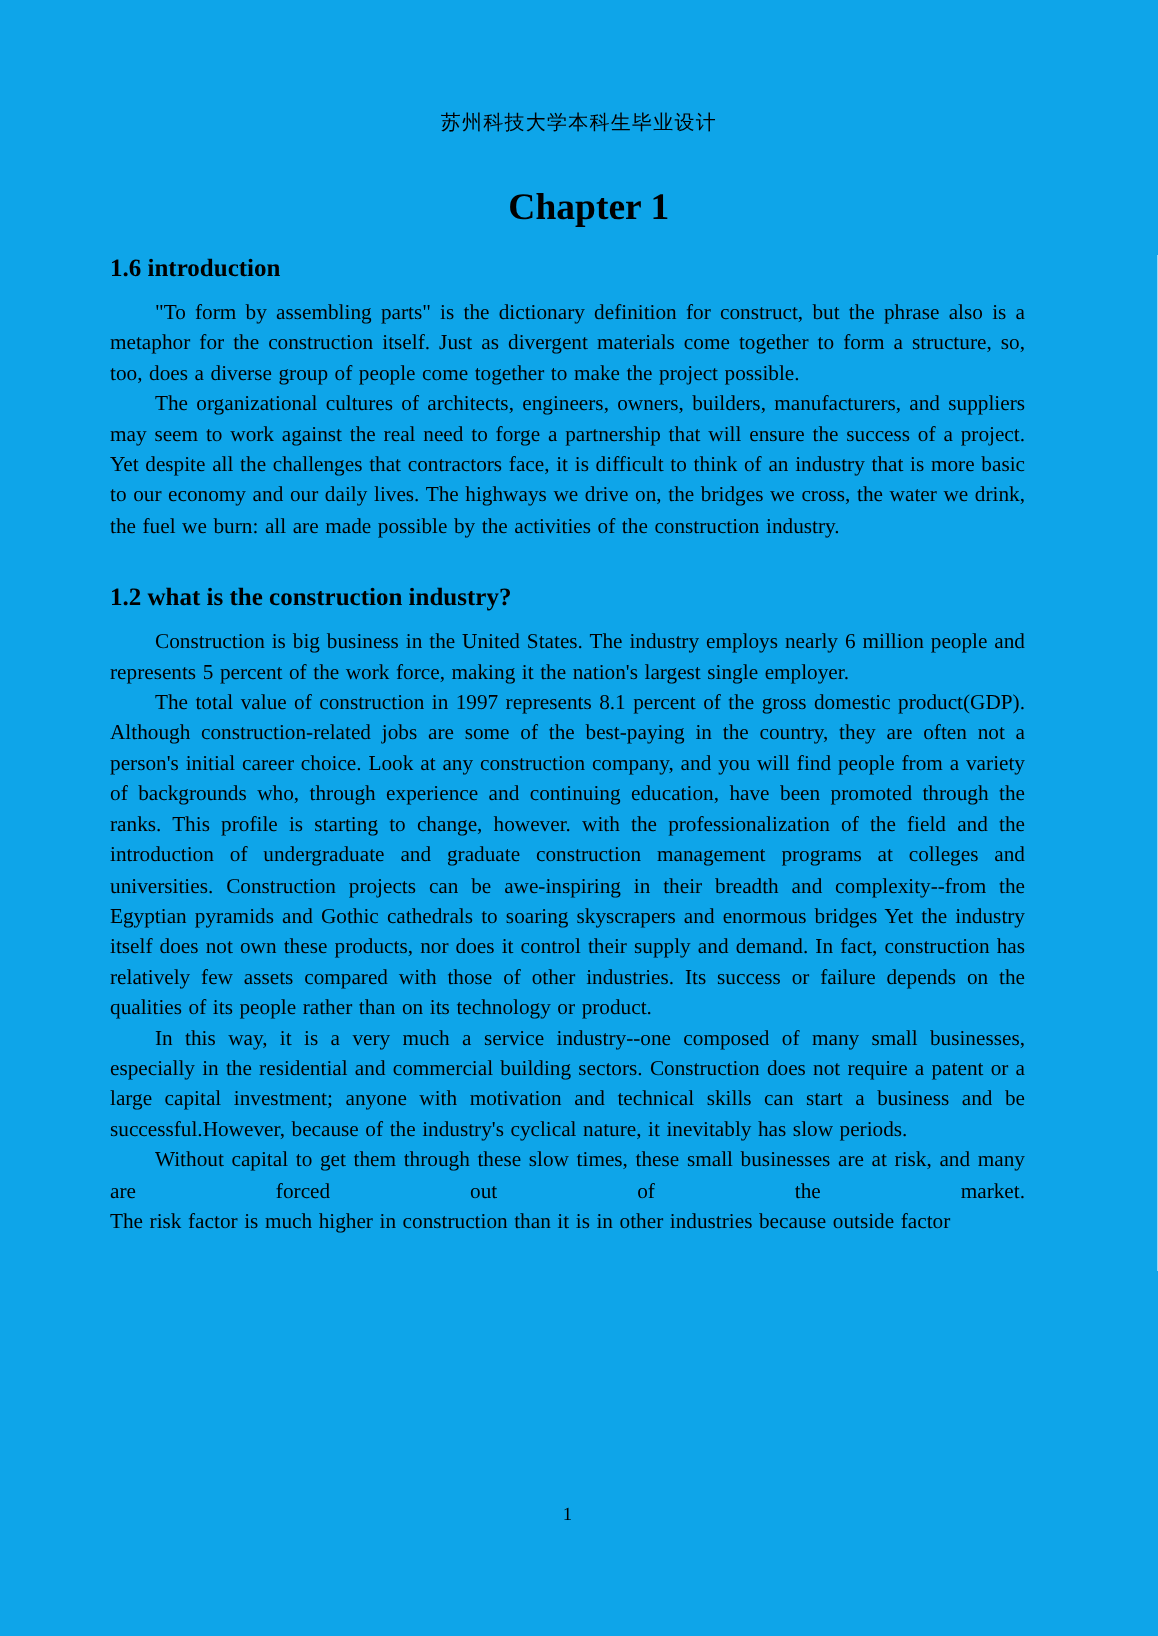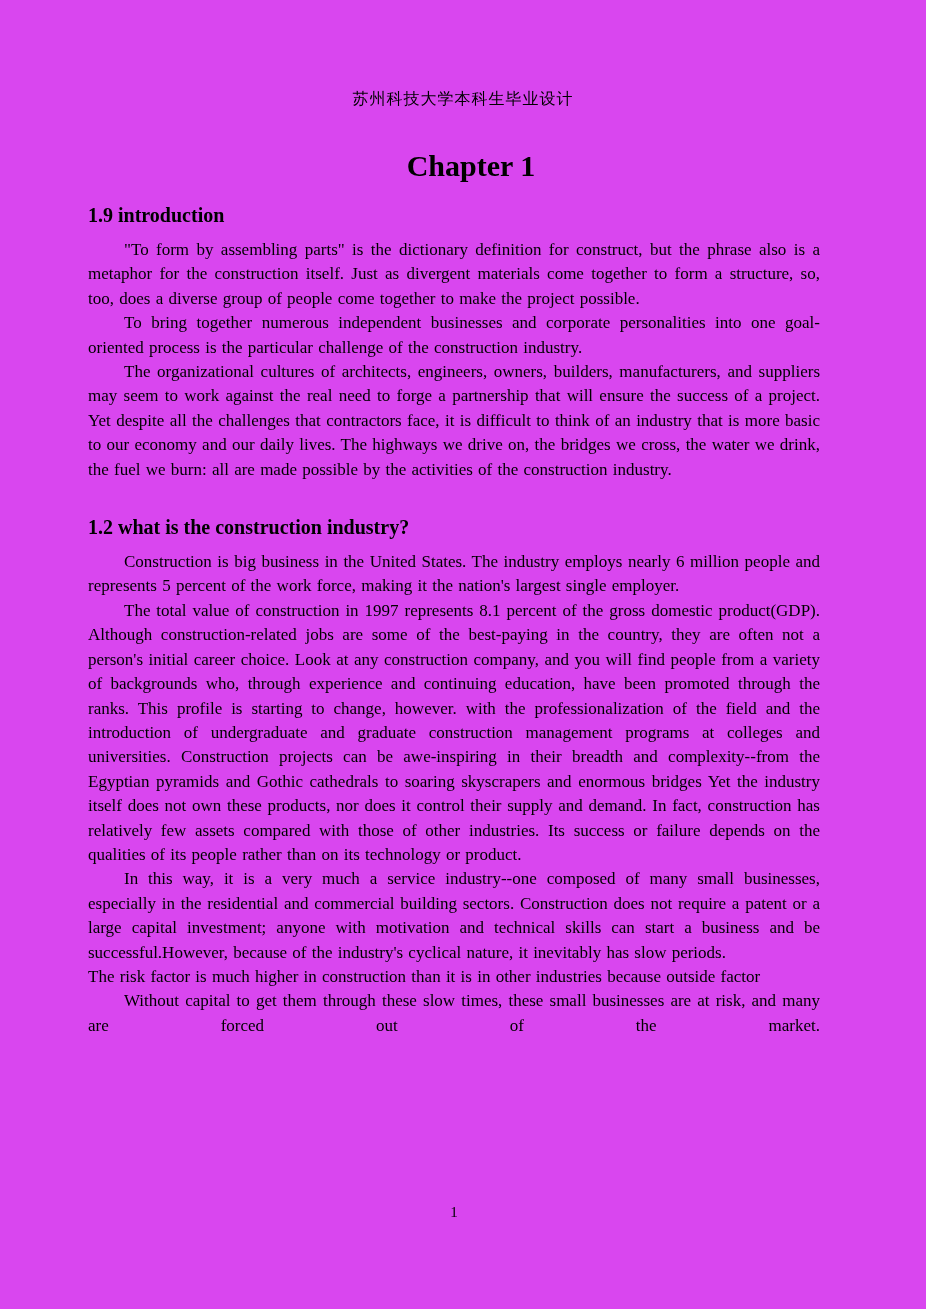--- a/index.html
+++ b/index.html
@@ -4,21 +4,21 @@
 <style>
   html, body {
     margin: 0;
     padding: 0;
     background: #ffffff;
   }
   .page {
     position: relative;
     width: 926px;
     height: 1309px;
-    background: #d946ef;
+    background: #0ea5e9;
     color: #000000;
     font-family: "Liberation Serif", "DejaVu Serif", serif;
     overflow: hidden;
   }
   .doc-header {
     padding-top: 90px;
     text-align: center;
     font-size: 16px;
     line-height: 18px;
     letter-spacing: 1px;
@@ -71,31 +71,30 @@
 <body>
 
 <div class="page">
 
   <div class="doc-header">苏州科技大学本科生毕业设计</div>
 
   <h1 class="chapter-title">Chapter 1</h1>
 
   <div class="content">
 
-    <h2 class="section-heading">1.9 introduction</h2>
+    <h2 class="section-heading">1.6 introduction</h2>
 
     <p class="para">"To form by assembling parts" is the dictionary definition for construct, but the phrase also is a metaphor for the construction itself. Just as divergent materials come together to form a structure, so, too, does a diverse group of people come together to make the project possible.</p>
-    <p class="para">To bring together numerous independent businesses and corporate personalities into one goal-oriented process is the particular challenge of the construction industry.</p>
     <p class="para">The organizational cultures of architects, engineers, owners, builders, manufacturers, and suppliers may seem to work against the real need to forge a partnership that will ensure the success of a project. Yet despite all the challenges that contractors face, it is difficult to think of an industry that is more basic to our economy and our daily lives. The highways we drive on, the bridges we cross, the water we drink, the fuel we burn: all are made possible by the activities of the construction industry.</p>
 
     <h2 class="section-heading second">1.2 what is the construction industry?</h2>
 
     <p class="para">Construction is big business in the United States. The industry employs nearly 6 million people and represents 5 percent of the work force, making it the nation's largest single employer.</p>
     <p class="para">The total value of construction in 1997 represents 8.1 percent of the gross domestic product(GDP). Although construction-related jobs are some of the best-paying in the country, they are often not a person's initial career choice. Look at any construction company, and you will find people from a variety of backgrounds who, through experience and continuing education, have been promoted through the ranks. This profile is starting to change, however. with the professionalization of the field and the introduction of undergraduate and graduate construction management programs at colleges and universities. Construction projects can be awe-inspiring in their breadth and complexity--from the Egyptian pyramids and Gothic cathedrals to soaring skyscrapers and enormous bridges Yet the industry itself does not own these products, nor does it control their supply and demand. In fact, construction has relatively few assets compared with those of other industries. Its success or failure depends on the qualities of its people rather than on its technology or product.</p>
     <p class="para">In this way, it is a very much a service industry--one composed of many small businesses, especially in the residential and commercial building sectors. Construction does not require a patent or a large capital investment; anyone with motivation and technical skills can start a business and be successful.However, because of the industry's cyclical nature, it inevitably has slow periods.</p>
+    <p class="para spread-last">Without capital to get them through these slow times, these small businesses are at risk, and many are forced out of the market.</p>
     <p class="para no-indent">The risk factor is much higher in construction than it is in other industries because outside factor</p>
-    <p class="para spread-last">Without capital to get them through these slow times, these small businesses are at risk, and many are forced out of the market.</p>
 
   </div>
 
   <div class="page-number">1</div>
 
 </div>
 
 </body></html>

